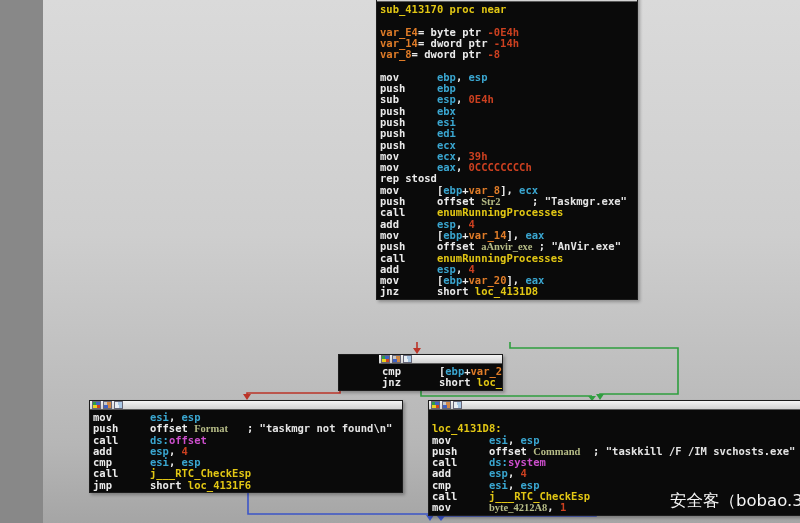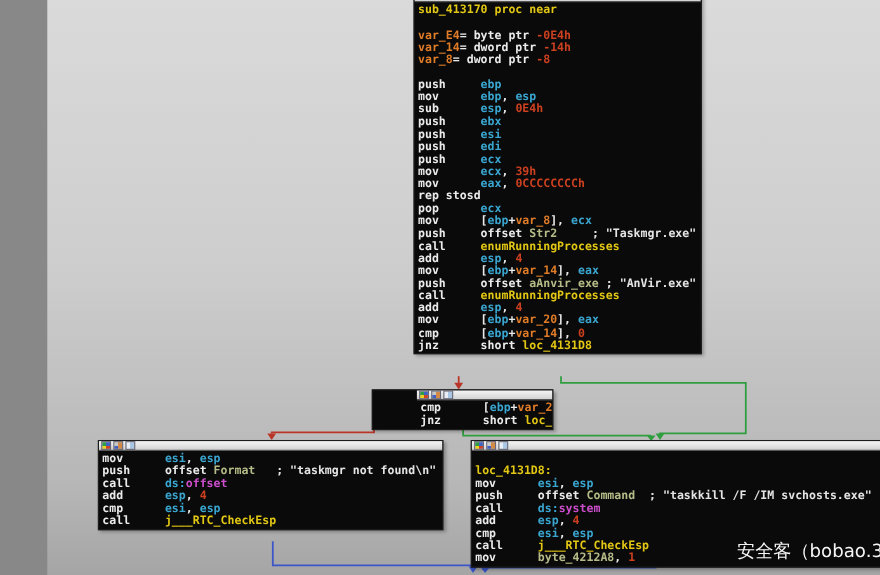--- a/index.html
+++ b/index.html
@@ -28,21 +28,21 @@
     font-family:"DejaVu Sans Mono",monospace; font-weight:bold; font-size:10.5px;
     line-height:11.3px; height:11.3px; white-space:pre;
   }
   .c-mn  { color:var(--mn); }
   .c-txt { color:var(--txt);text-align:right; }
   .c-cmt { color:var(--cmt); }
   .c-reg { color:var(--reg); }
   .c-num { color:var(--num); }
   .c-var { color:var(--var); }
   .c-fn  { color:var(--fn); }
-  .c-dat { color:var(--dat); }
+  .c-dat { color:var(--dat);font-family:Liberation Serif, serif; }
   .c-imp { color:var(--imp); }
   #edges { position:absolute; left:0; top:0; width:800px; height:523px; pointer-events:none; }
   .edge-red   { stroke:var(--edge_red);   fill:none; stroke-width:1.6; }
   .edge-green { stroke:var(--edge_green); fill:none; stroke-width:1.6; }
   .edge-blue  { stroke:var(--edge_blue);  fill:none; stroke-width:1.6; }
   .ah-red   { fill:var(--edge_red);   stroke:none; }
   .ah-green { fill:var(--edge_green); stroke:none; }
   .ah-blue  { fill:var(--edge_blue);  stroke:none; }
   #watermark {
     position:absolute; left:627px; top:490px;
@@ -78,41 +78,39 @@
 
   <div class="node" style="left:333px; top:-8px; width:262px;">
     <div class="titlebar"></div>
     <div class="code">
         <div class="code-line"><span class="c-fn">sub_413170 proc near</span></div>
         <div class="code-line">&nbsp;</div>
         <div class="code-line"><span class="c-var">var_E4</span><span class="c-txt">= byte ptr </span><span class="c-num">-0E4h</span></div>
         <div class="code-line"><span class="c-var">var_14</span><span class="c-txt">= dword ptr </span><span class="c-num">-14h</span></div>
         <div class="code-line"><span class="c-var">var_8</span><span class="c-txt">= dword ptr </span><span class="c-num">-8</span></div>
         <div class="code-line">&nbsp;</div>
+        <div class="code-line"><span class="c-mn">mov      </span><span class="c-reg">ebp</span><span class="c-txt">, </span><span class="c-reg">esp</span></div>
         <div class="code-line"><span class="c-mn">push     </span><span class="c-reg">ebp</span></div>
-        <div class="code-line"><span class="c-mn">mov      </span><span class="c-reg">ebp</span><span class="c-txt">, </span><span class="c-reg">esp</span></div>
         <div class="code-line"><span class="c-mn">sub      </span><span class="c-reg">esp</span><span class="c-txt">, </span><span class="c-num">0E4h</span></div>
         <div class="code-line"><span class="c-mn">push     </span><span class="c-reg">ebx</span></div>
         <div class="code-line"><span class="c-mn">push     </span><span class="c-reg">esi</span></div>
         <div class="code-line"><span class="c-mn">push     </span><span class="c-reg">edi</span></div>
         <div class="code-line"><span class="c-mn">push     </span><span class="c-reg">ecx</span></div>
         <div class="code-line"><span class="c-mn">mov      </span><span class="c-reg">ecx</span><span class="c-txt">, </span><span class="c-num">39h</span></div>
         <div class="code-line"><span class="c-mn">mov      </span><span class="c-reg">eax</span><span class="c-txt">, </span><span class="c-num">0CCCCCCCCh</span></div>
         <div class="code-line"><span class="c-mn">rep stosd</span></div>
-        <div class="code-line"><span class="c-mn">pop      </span><span class="c-reg">ecx</span></div>
         <div class="code-line"><span class="c-mn">mov      </span><span class="c-txt">[</span><span class="c-reg">ebp</span><span class="c-txt">+</span><span class="c-var">var_8</span><span class="c-txt">], </span><span class="c-reg">ecx</span></div>
         <div class="code-line"><span class="c-mn">push     </span><span class="c-txt">offset </span><span class="c-dat">Str2</span><span class="c-txt">     </span><span class="c-cmt">; "Taskmgr.exe"</span></div>
         <div class="code-line"><span class="c-mn">call     </span><span class="c-fn">enumRunningProcesses</span></div>
         <div class="code-line"><span class="c-mn">add      </span><span class="c-reg">esp</span><span class="c-txt">, </span><span class="c-num">4</span></div>
         <div class="code-line"><span class="c-mn">mov      </span><span class="c-txt">[</span><span class="c-reg">ebp</span><span class="c-txt">+</span><span class="c-var">var_14</span><span class="c-txt">], </span><span class="c-reg">eax</span></div>
         <div class="code-line"><span class="c-mn">push     </span><span class="c-txt">offset </span><span class="c-dat">aAnvir_exe</span><span class="c-txt"> </span><span class="c-cmt">; "AnVir.exe"</span></div>
         <div class="code-line"><span class="c-mn">call     </span><span class="c-fn">enumRunningProcesses</span></div>
         <div class="code-line"><span class="c-mn">add      </span><span class="c-reg">esp</span><span class="c-txt">, </span><span class="c-num">4</span></div>
         <div class="code-line"><span class="c-mn">mov      </span><span class="c-txt">[</span><span class="c-reg">ebp</span><span class="c-txt">+</span><span class="c-var">var_20</span><span class="c-txt">], </span><span class="c-reg">eax</span></div>
-        <div class="code-line"><span class="c-mn">cmp      </span><span class="c-txt">[</span><span class="c-reg">ebp</span><span class="c-txt">+</span><span class="c-var">var_14</span><span class="c-txt">], </span><span class="c-num">0</span></div>
         <div class="code-line"><span class="c-mn">jnz      </span><span class="c-txt">short </span><span class="c-fn">loc_4131D8</span></div>
       </div>
   </div>
 
   <div class="node" style="left:295px; top:354px; width:165px;padding-left:40px;">
     <div class="titlebar">
       <span class="tico tico1"></span>
       <span class="tico tico2"></span>
       <span class="tico tico3"></span>
     </div>
@@ -128,20 +126,21 @@
       <span class="tico tico2"></span>
       <span class="tico tico3"></span>
     </div>
     <div class="code">
         <div class="code-line"><span class="c-mn">mov      </span><span class="c-reg">esi</span><span class="c-txt">, </span><span class="c-reg">esp</span></div>
         <div class="code-line"><span class="c-mn">push     </span><span class="c-txt">offset </span><span class="c-dat">Format</span><span class="c-txt">   </span><span class="c-cmt">; "taskmgr not found\n"</span></div>
         <div class="code-line"><span class="c-mn">call     </span><span class="c-reg">ds:</span><span class="c-imp">offset</span></div>
         <div class="code-line"><span class="c-mn">add      </span><span class="c-reg">esp</span><span class="c-txt">, </span><span class="c-num">4</span></div>
         <div class="code-line"><span class="c-mn">cmp      </span><span class="c-reg">esi</span><span class="c-txt">, </span><span class="c-reg">esp</span></div>
         <div class="code-line"><span class="c-mn">call     </span><span class="c-fn">j___RTC_CheckEsp</span></div>
+        <div class="code-line"><span class="c-mn">jmp      </span><span class="c-txt">short </span><span class="c-fn">loc_4131F6</span></div>
       </div>
   </div>
 
   <div class="node" style="left:385px; top:400px; width:375px;">
     <div class="titlebar">
       <span class="tico tico1"></span>
       <span class="tico tico2"></span>
       <span class="tico tico3"></span>
     </div>
     <div class="code">

